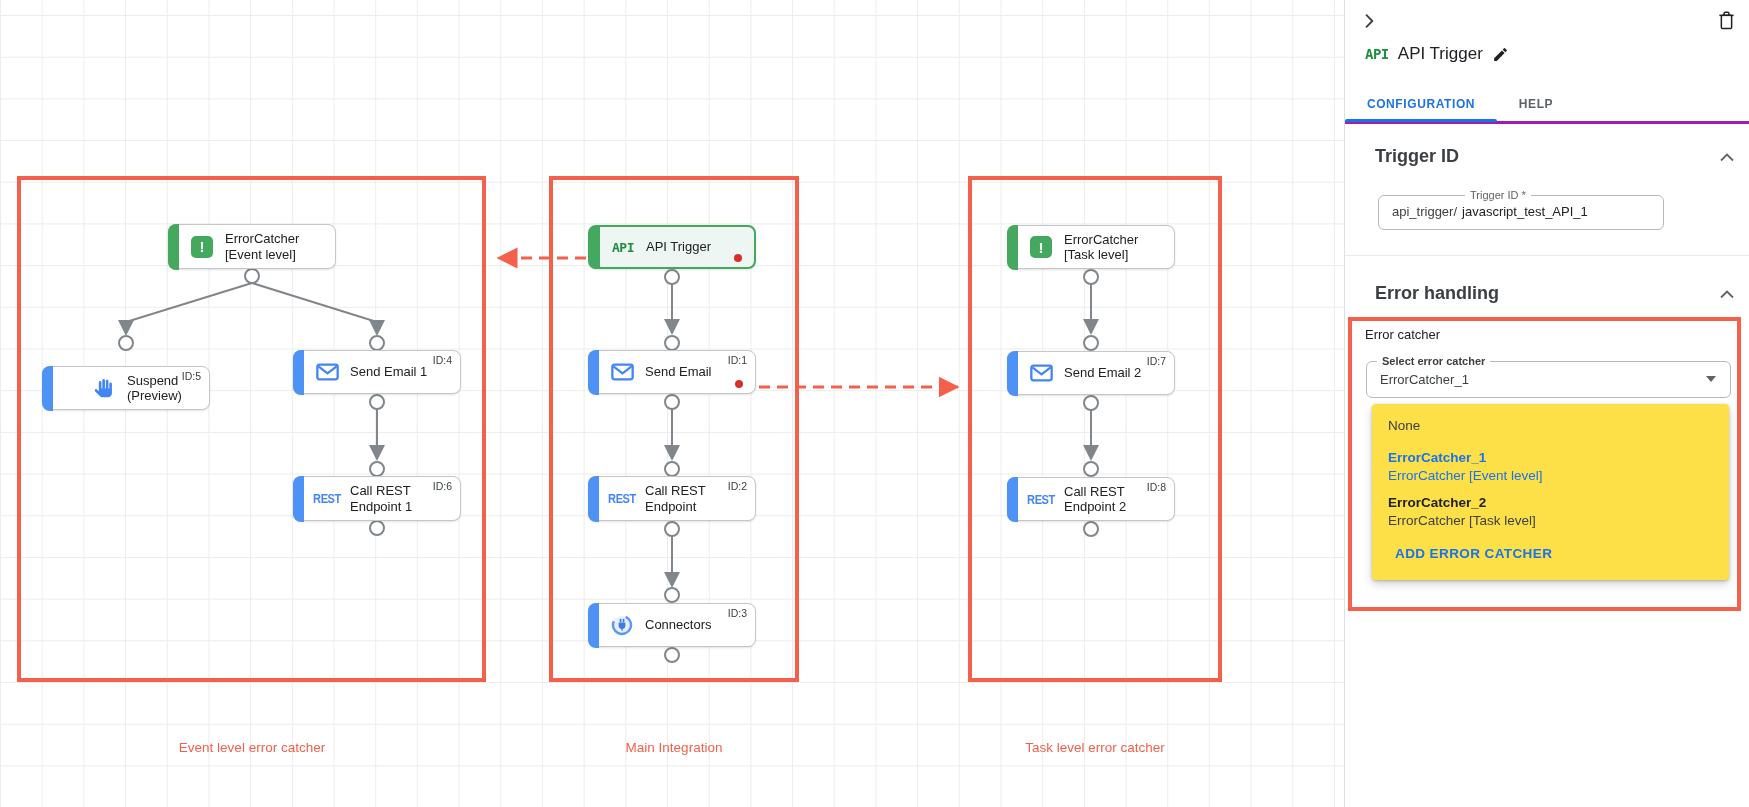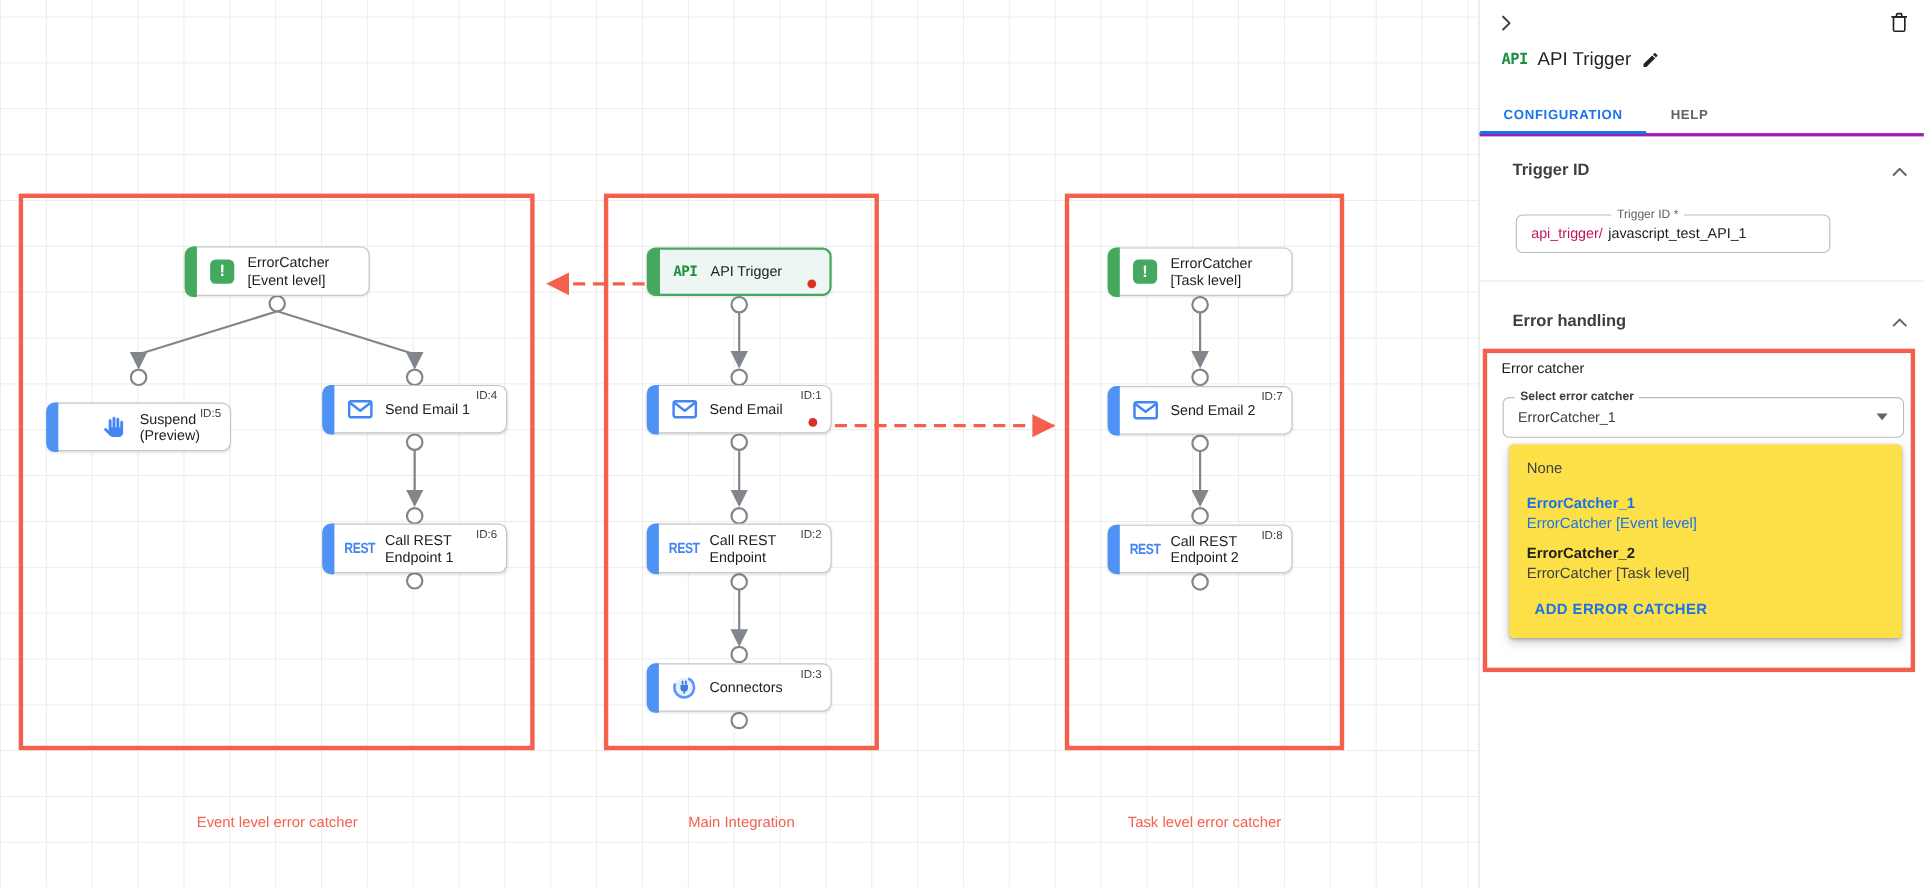--- a/index.html
+++ b/index.html
@@ -37,28 +37,28 @@
          border-left:1px solid #e0e0e0;z-index:5;}
   .icon-btn{position:absolute;width:22px;height:22px;cursor:pointer;}
   #panel-title-row{position:absolute;left:20px;top:44px;display:flex;align-items:center;gap:9px;}
   #panel-title{font-size:17px;color:#202124;}
   .tabs{position:absolute;left:0;top:86px;width:100%;height:38px;border-bottom:3px solid #a21caf;display:flex;}
   .tab{height:100%;display:flex;align-items:center;justify-content:center;font-size:12px;font-weight:bold;
        letter-spacing:.6px;cursor:pointer;position:relative;}
   .tab-active{color:#1a73e8;}
   .tab-inactive{color:#5f6368;}
   .tab-underline{position:absolute;left:0;bottom:-1px;height:3px;width:100%;background:#1a73e8;border-radius:2px 2px 0 0;}
-  .section-head{position:absolute;left:30px;font-size:15px;font-weight:bold;color:#3c4043;}
+  .section-head{position:absolute;left:30px;font-size:18px;font-weight:bold;color:#3c4043;}
   .caret-up{position:absolute;left:375px;width:14px;height:10px;}
   .divider{position:absolute;left:0;width:100%;height:1px;background:#e8eaed;}
 
   .outlined-field{position:absolute;border:1px solid #b6bac0;border-radius:6px;background:#fff;}
   .float-label{position:absolute;top:-7px;font-size:11px;background:#fff;padding:0 5px;color:#5f6368;white-space:nowrap;}
   .field-text{position:absolute;left:13px;top:8px;font-size:13px;white-space:nowrap;}
-  .prefix{color:#be185d;}
+  .prefix{color:#404040;}
   .value{color:#202124;margin-left:5px;}
 
   .panel-red-box{position:absolute;left:3px;top:317px;width:393px;height:294px;border:4px solid #F4604C;}
   .select-caret{position:absolute;right:14px;top:14px;width:0;height:0;border-left:5.5px solid transparent;
                 border-right:5.5px solid transparent;border-top:6.5px solid #5f6368;}
   .menu-card{position:absolute;left:27px;top:404px;width:357px;height:176px;background:#fde047;border-radius:4px;
              box-shadow:0 1px 3px rgba(0,0,0,.22),0 4px 10px rgba(0,0,0,.18);z-index:6;}
   .menu-item{position:absolute;left:16px;font-size:13.5px;cursor:pointer;white-space:nowrap;}
   .mi-plain{color:#3c4043;}
   .mi-blue-name{color:#1a73e8;font-weight:bold;}

